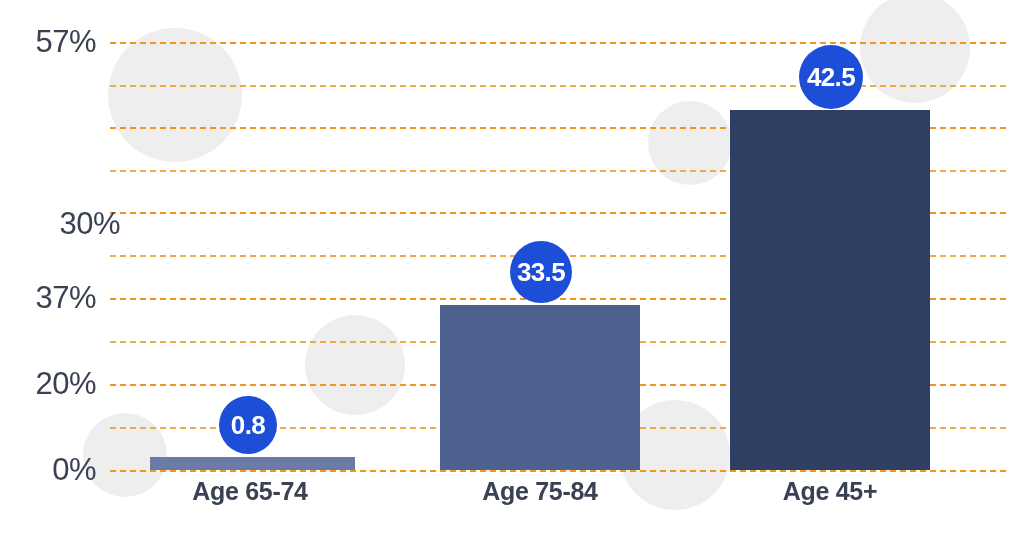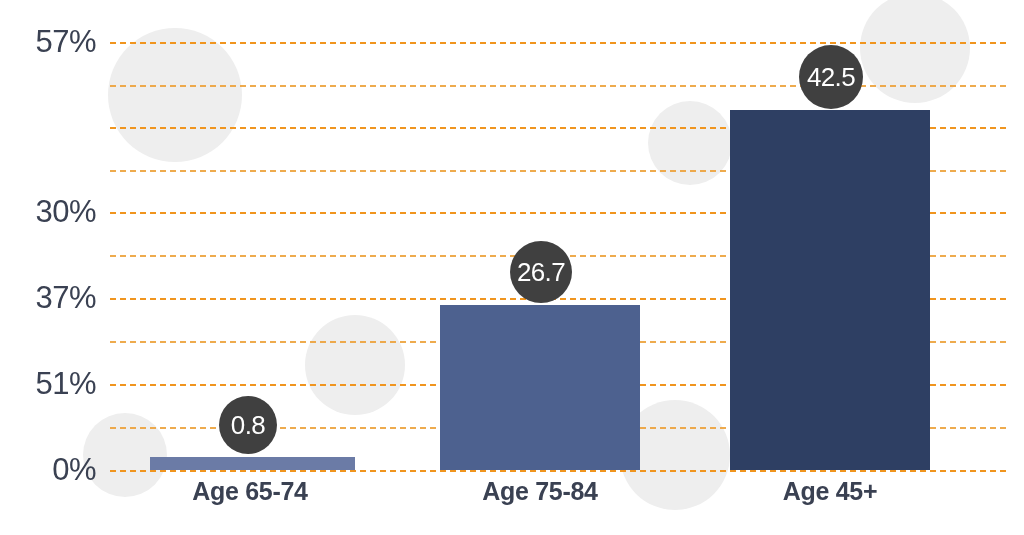--- a/index.html
+++ b/index.html
@@ -80,27 +80,27 @@
   }
   
   .badge-layer {
     position: absolute;
     inset: 0;
     z-index: 5;
   }
   .value-badge {
     position: absolute;
     border-radius: 50%;
-    background: #404040;
+    background: #1d4ed8;
     color: #ffffff;
     display: flex;
     align-items: center;
     justify-content: center;
     font-size: 26px;
-    font-weight: normal;
+    font-weight: bold;
     letter-spacing: -0.6px;
     transform: translate(-50%, -50%);
   }
   
   .cat-label {
     position: absolute;
     top: 477px;
     text-align: right;
     font-size: 25px;
     font-weight: bold;
@@ -139,29 +139,29 @@
   </div>
 
   <div class="bars-layer">
     <div class="bar" style="left:150px;width:205px;height:13px;background:#6b7ba6;"></div>
     <div class="bar" style="left:440px;width:200px;height:165px;background:#4d618f;"></div>
     <div class="bar" style="left:730px;width:200px;height:360px;background:#2e3f63;"></div>
   </div>
 
   <div class="badge-layer">
     <div class="value-badge" style="left:248px;top:425px;width:58px;height:58px;">0.8</div>
-    <div class="value-badge" style="left:541px;top:272px;width:62px;height:62px;">26.7</div>
+    <div class="value-badge" style="left:541px;top:272px;width:62px;height:62px;">33.5</div>
     <div class="value-badge" style="left:831px;top:77px;width:64px;height:64px;">42.5</div>
   </div>
 
   <div class="axis-layer">
     <div class="y-tick" style="top:42px;">57%</div>
-    <div class="y-tick" style="top:212px;">30%</div>
+    <div class="y-tick" style="top:224px;padding-left:24px;">30%</div>
     <div class="y-tick" style="top:298px;">37%</div>
-    <div class="y-tick" style="top:384px;">51%</div>
+    <div class="y-tick" style="top:384px;">20%</div>
     <div class="y-tick" style="top:470px;">0%</div>
   </div>
 
   <div class="cat-layer">
     <div class="cat-label" style="left:250px;">Age 65-74</div>
     <div class="cat-label" style="left:540px;">Age 75-84</div>
     <div class="cat-label" style="left:830px;">Age 45+</div>
   </div>
 
 </div>

